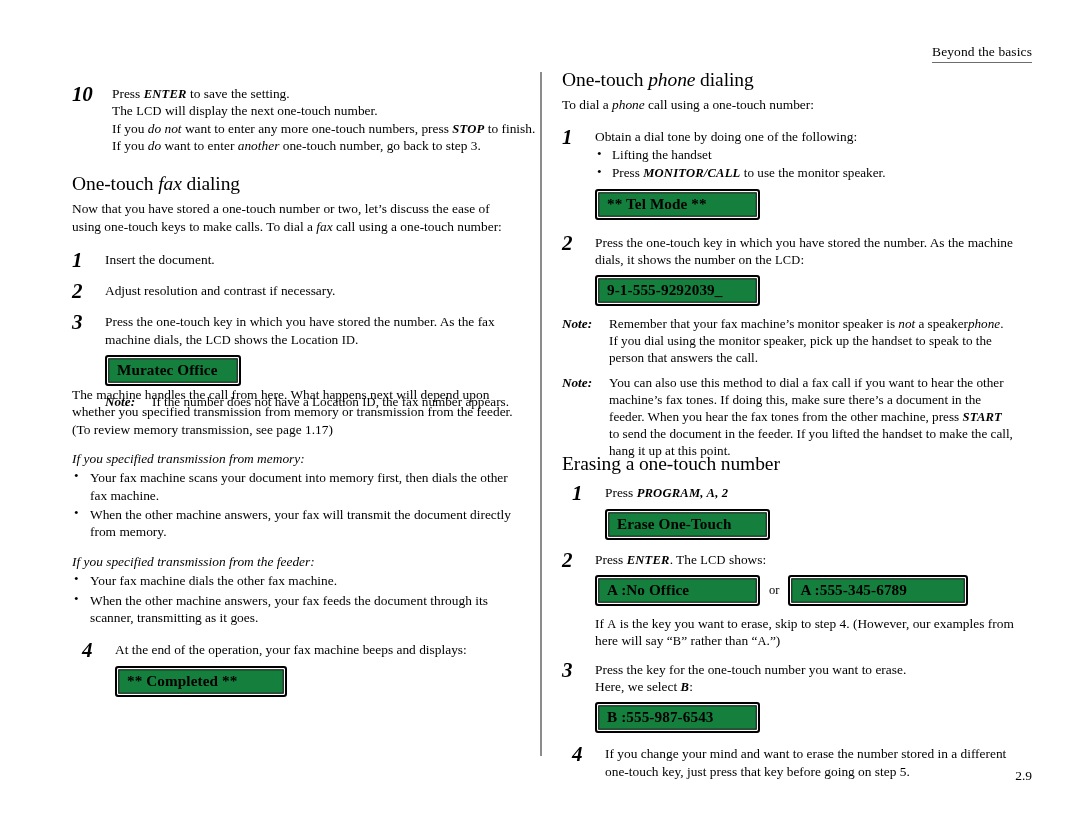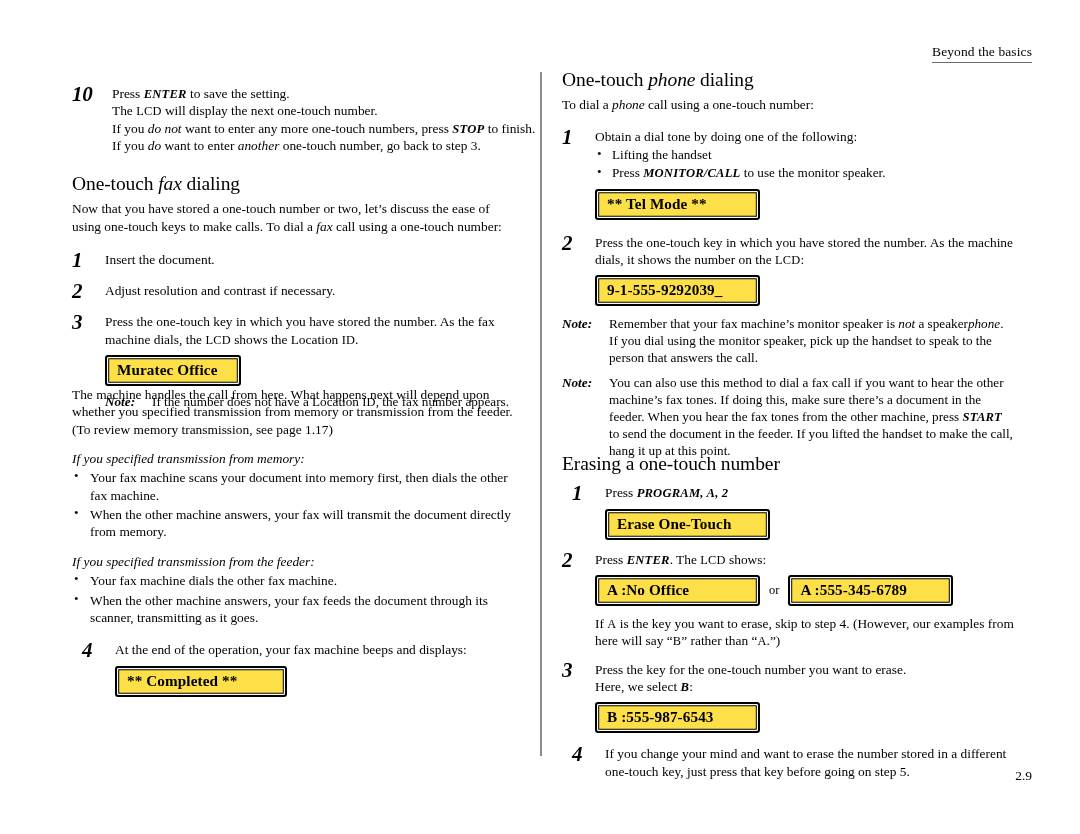--- a/index.html
+++ b/index.html
@@ -106,39 +106,39 @@
     letter-spacing: 0.2px;
   }
   .it { font-style: italic; }
 
   
   .lcd {
     display: inline-block;
     border: 2.2px solid #000;
     box-shadow: inset 0 0 0 1.2px #fff, inset 0 0 0 2.2px #000;
     border-radius: 3px;
-    background: #fde047;
+    background: #15803d;
     font-weight: bold;
     font-size: 15.2px;
     letter-spacing: 0.1px;
     padding: 3px 10px 4px 10px;
     line-height: 1.2;
     box-sizing: border-box;
   }
   .lcd-wrap { margin: 7px 0 2px 0; }
   .lcd-row { display: flex; align-items: center; gap: 9px; margin: 7px 0 2px 0; }
   .lcd-or { font-size: 12.5px; }
 
   .w-muratec   { width: 136px; }
   .w-completed { width: 172px; }
   .w-telmode   { width: 165px; }
   .w-number    { width: 165px; }
   .w-erase     { width: 165px; }
   .w-nonumber  { width: 165px; }
-  .w-anumber   { width: 165px; }
+  .w-anumber   { width: 180px; }
   .w-bnumber   { width: 165px; }
 
   
   .note {
     position: relative;
     padding-left: 47px;
     margin-top: 7px;
     font-size: 13.2px;
     line-height: 1.3;
   }

